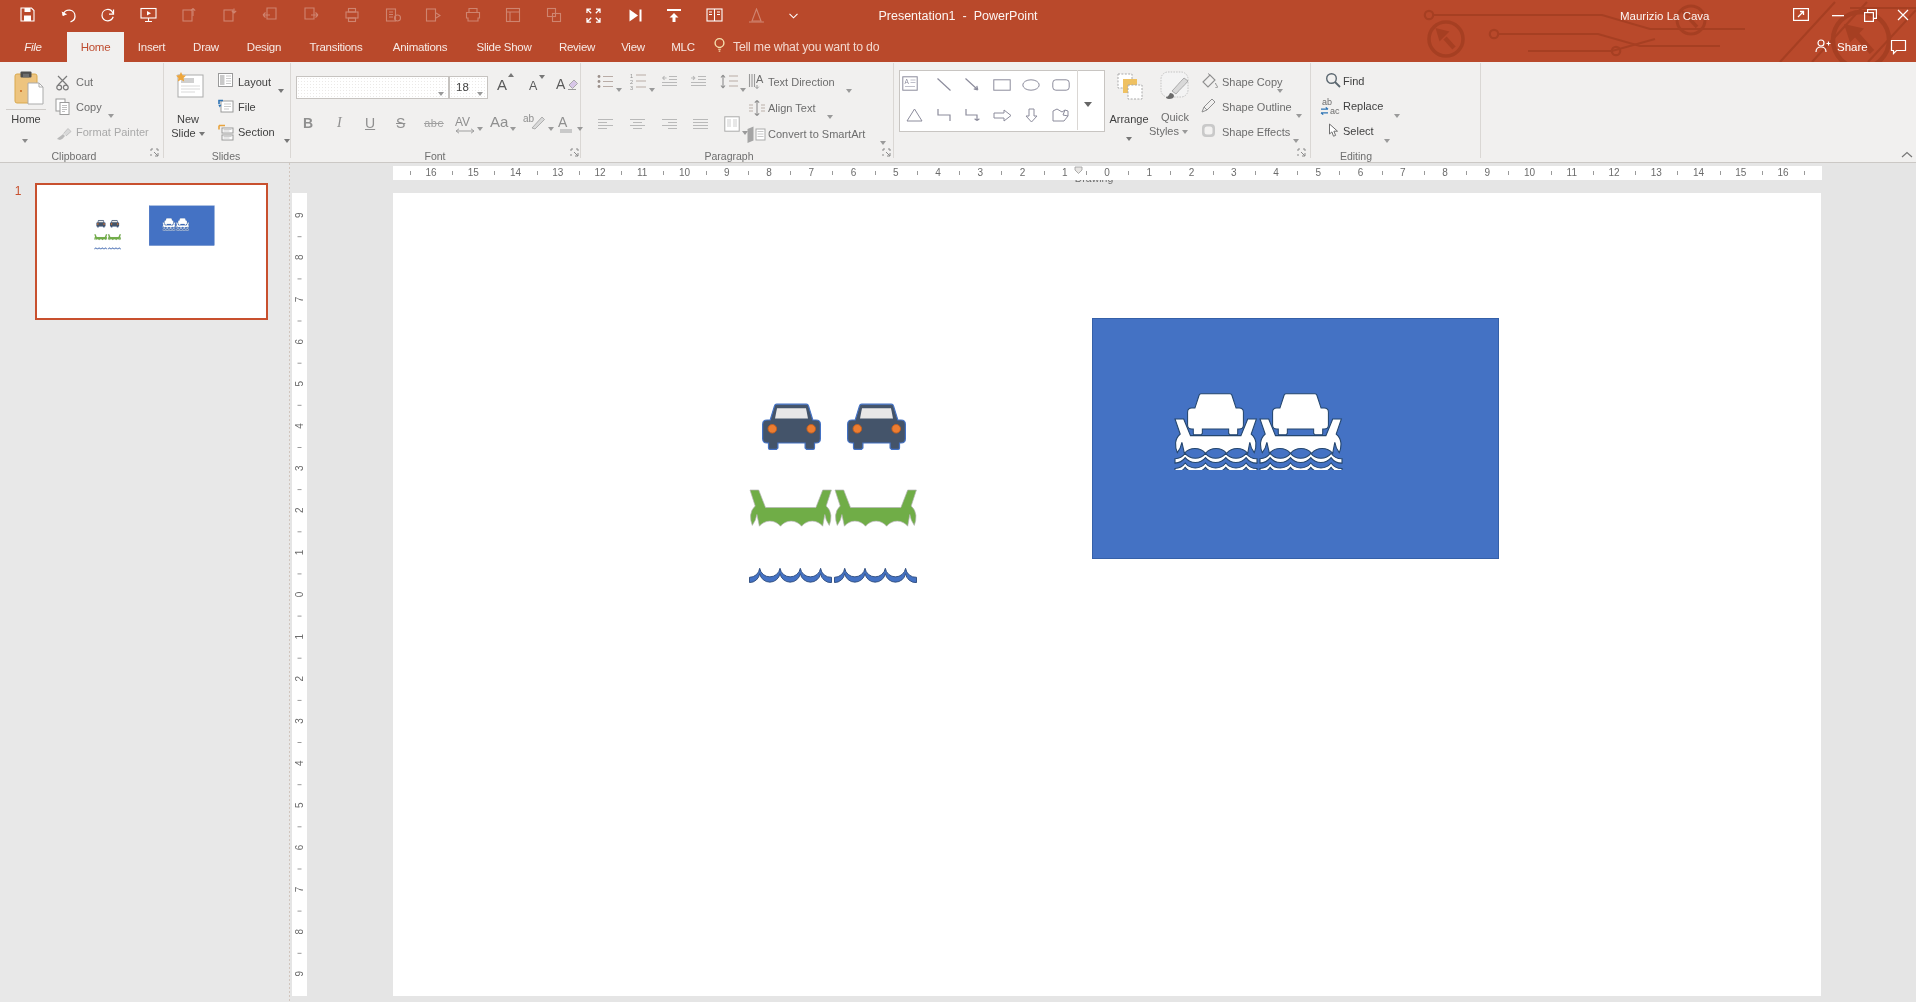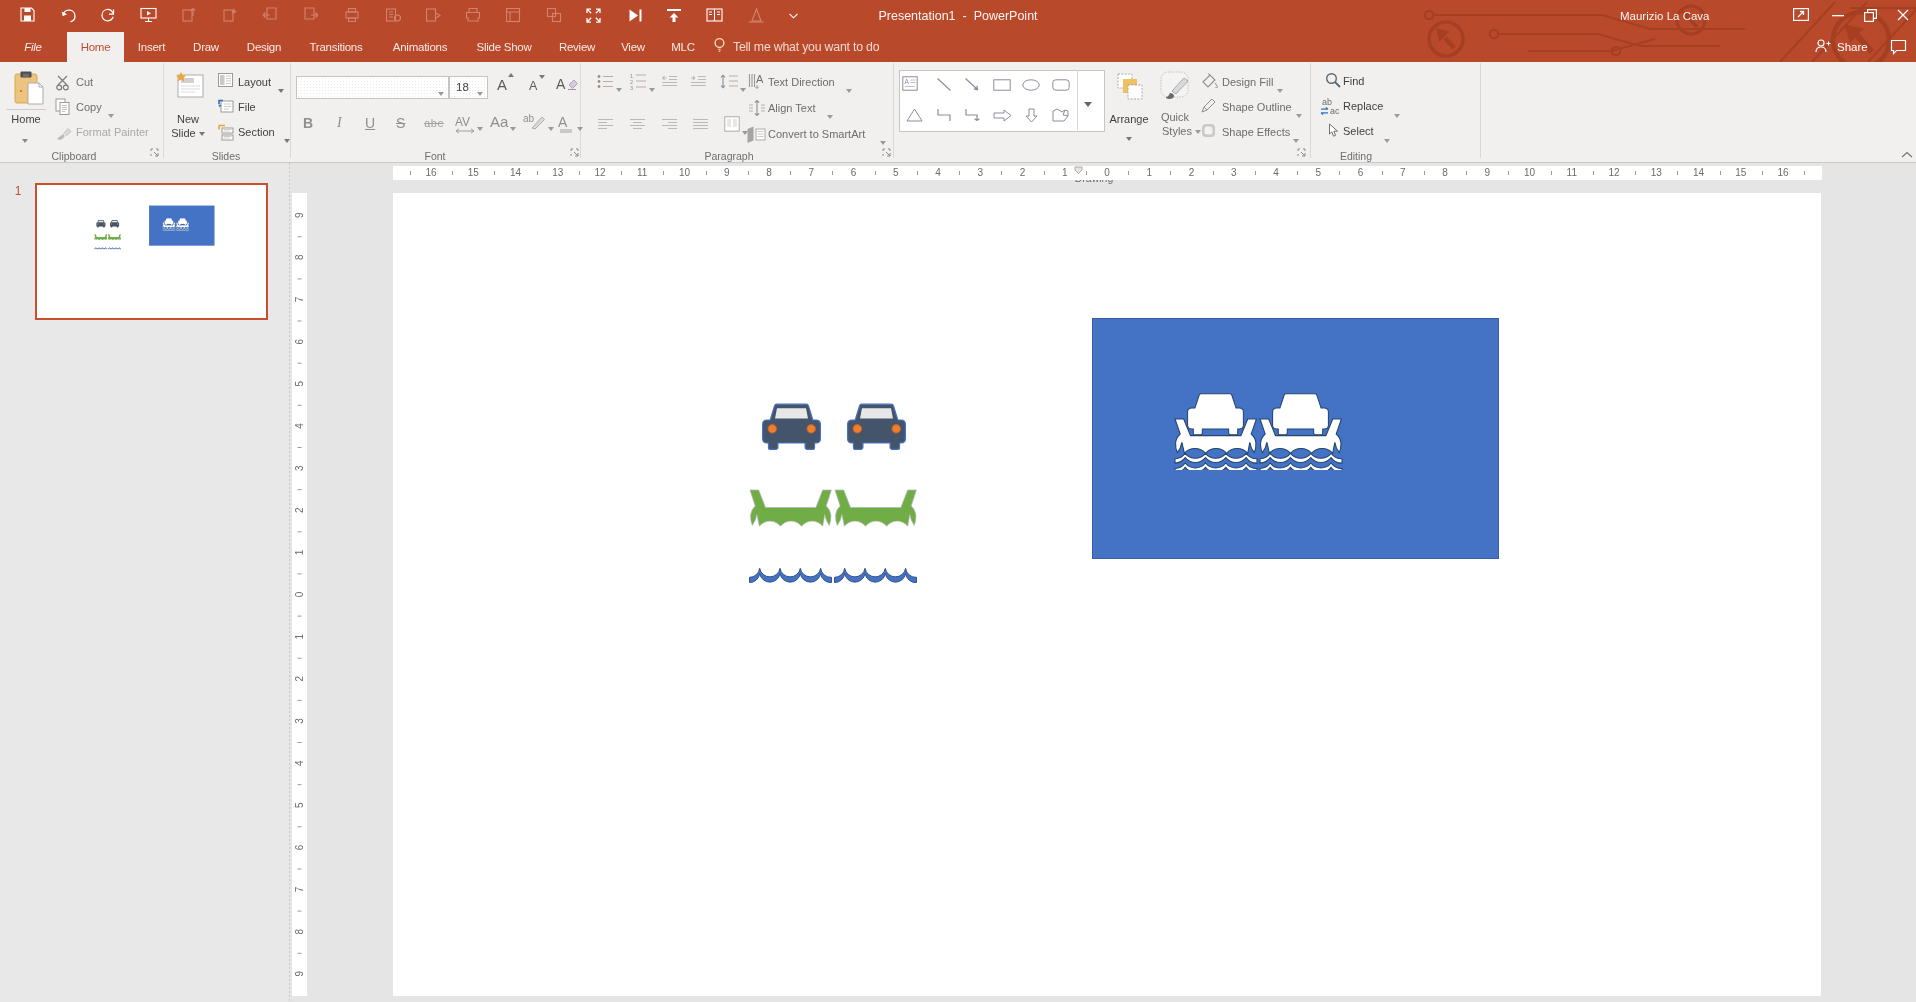--- a/index.html
+++ b/index.html
@@ -437,26 +437,26 @@
     <rect x="11" y="12" width="14" height="14" fill="#fff" stroke="#a9a9a9" stroke-dasharray="2 1.4"></rect>
   </svg>
   <div class="rbtxt" style="left:1103px;top:51px;width:52px;text-align:center;color:#3f3f3f;">Arrange</div>
   <div class="abs" style="left:1126px;top:67px;"><span class="caret" style="border-top-color:#777;"></span></div>
   <svg class="abs" style="left:1158px;top:9px;" width="34" height="30" viewBox="0 0 34 30">
     <rect x="3" y="1" width="27" height="25" rx="7" fill="#F3F3F3" stroke="#c3c3c3" stroke-dasharray="1.5 1.2"></rect>
     <path d="M14 20 C18 16 21 12 26 7 L30 10 C26 15 22 18 18 23 Z" fill="#d9d9d9" stroke="#9a9a9a" stroke-width="0.8"></path>
     <path d="M12 22 c2 0 4 1 4 3 c0 2-2 3-5 3 c-2 0-3-1-3-2 c2 0 3-2 4-4 Z" fill="#6b6b6b"></path>
   </svg>
   <div class="rbtxt" style="left:1149px;top:49px;width:52px;text-align:center;color:#6d6d6d;">Quick</div>
-  <div class="rbtxt" style="left:1149px;top:63px;width:52px;text-align:right;color:#6d6d6d;">Styles <span class="caret" style="border-top-color:#9a9a9a;"></span></div>
+  <div class="rbtxt" style="left:1149px;top:63px;width:52px;text-align:left;color:#6d6d6d;">Styles <span class="caret" style="border-top-color:#9a9a9a;"></span></div>
   <svg class="abs" style="left:1201px;top:11px;" width="17" height="15" viewBox="0 0 17 15">
     <path d="M2 9 L9 2 L14 7 L7 14 Z" fill="none" stroke="#8f8f8f" stroke-width="1.1"></path>
     <path d="M9 2 L7 0.5 M14.5 10 c0 1.5 2 3 2 4 c0 1-2 1-2 0" stroke="#8f8f8f" stroke-width="1" fill="none"></path>
   </svg>
-  <div class="rbtxt" style="left:1222px;top:14px;color:#6d6d6d;">Design Fill</div>
+  <div class="rbtxt" style="left:1222px;top:14px;color:#6d6d6d;">Shape Copy</div>
   <div class="abs" style="left:1277px;top:19px;"><span class="caret" style="border-top-color:#9a9a9a;"></span></div>
   <svg class="abs" style="left:1201px;top:36px;" width="17" height="15" viewBox="0 0 17 15">
     <path d="M1 14 L3 9 L11 1 L14 4 L6 12 Z M3 9 L6 12" fill="none" stroke="#8f8f8f" stroke-width="1"></path>
   </svg>
   <div class="rbtxt" style="left:1222px;top:39px;color:#6d6d6d;">Shape Outline</div>
   <div class="abs" style="left:1296px;top:44px;"><span class="caret" style="border-top-color:#9a9a9a;"></span></div>
   <svg class="abs" style="left:1201px;top:61px;" width="17" height="15" viewBox="0 0 17 15">
     <rect x="1" y="1" width="13" height="13" rx="4" fill="#c9c9c9"></rect>
     <rect x="3.5" y="3.5" width="8" height="8" rx="2.5" fill="#f3f2f1"></rect>
   </svg>

